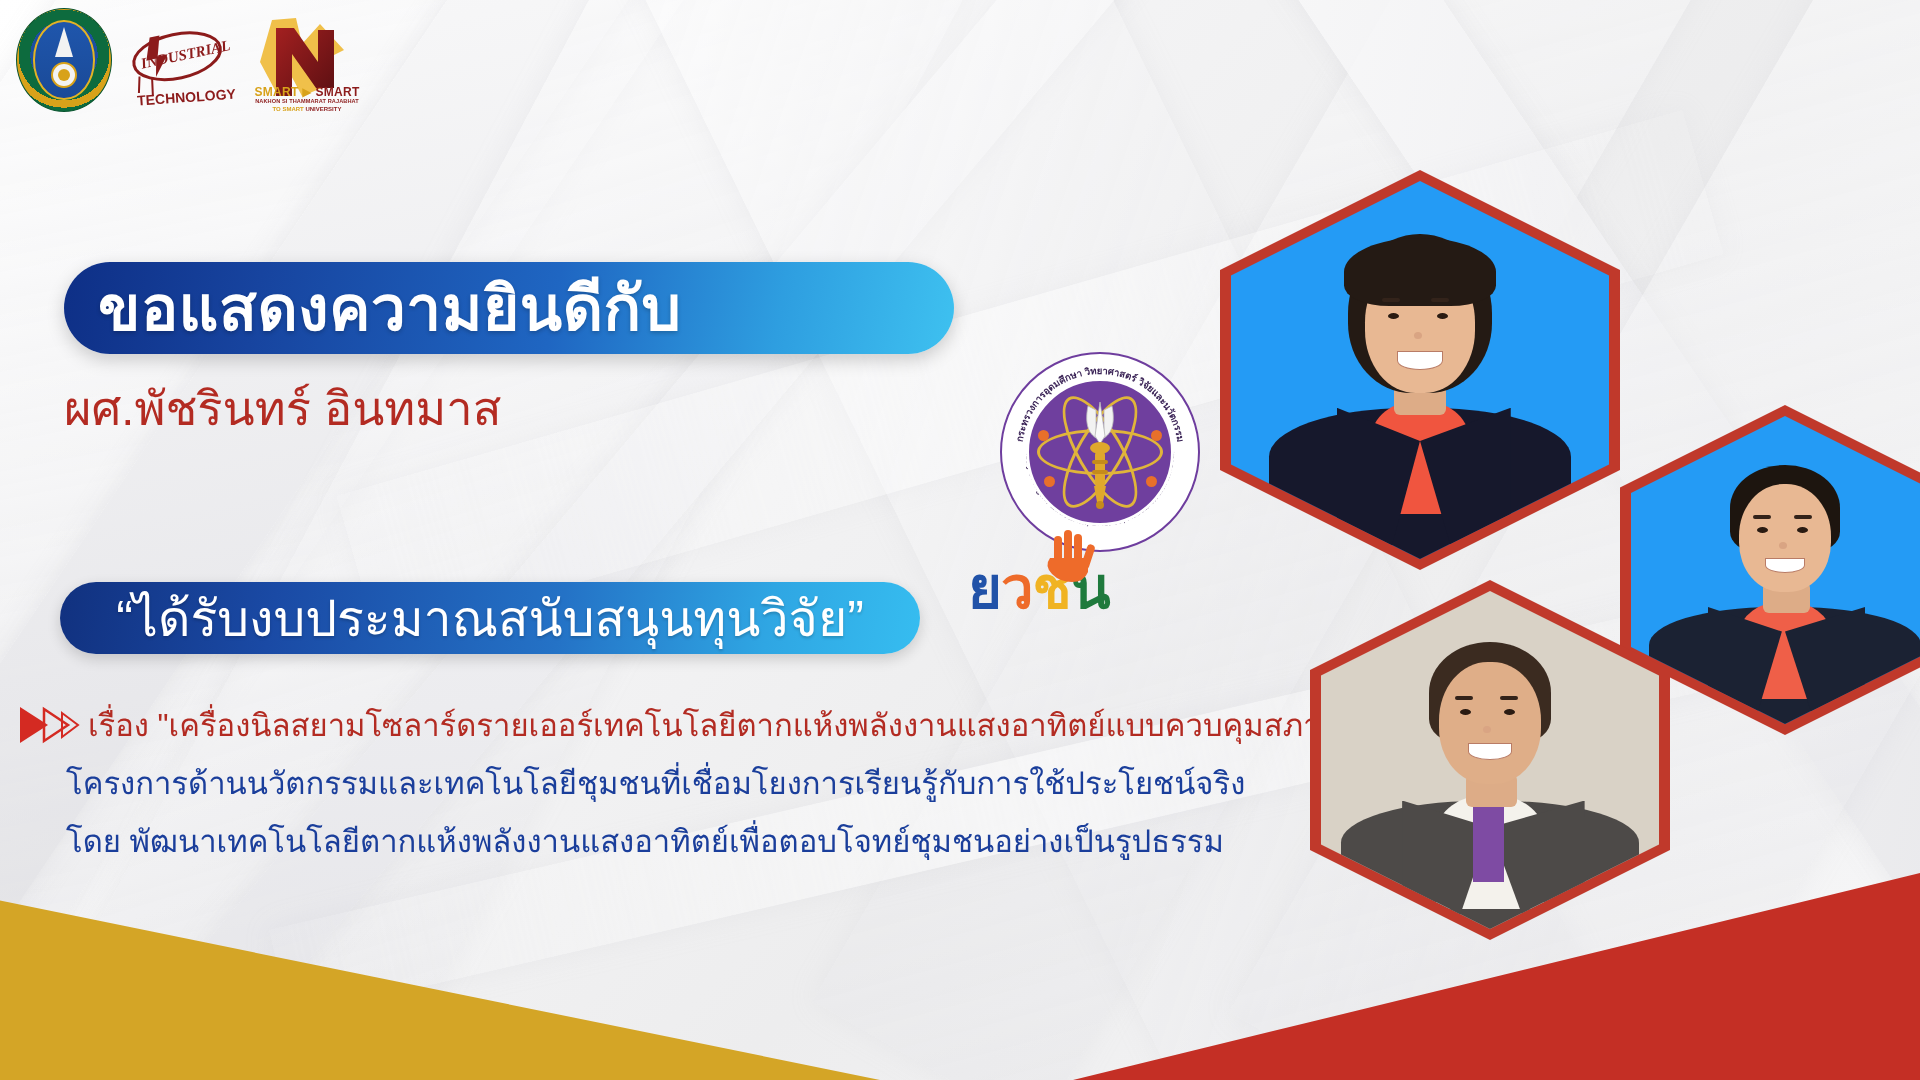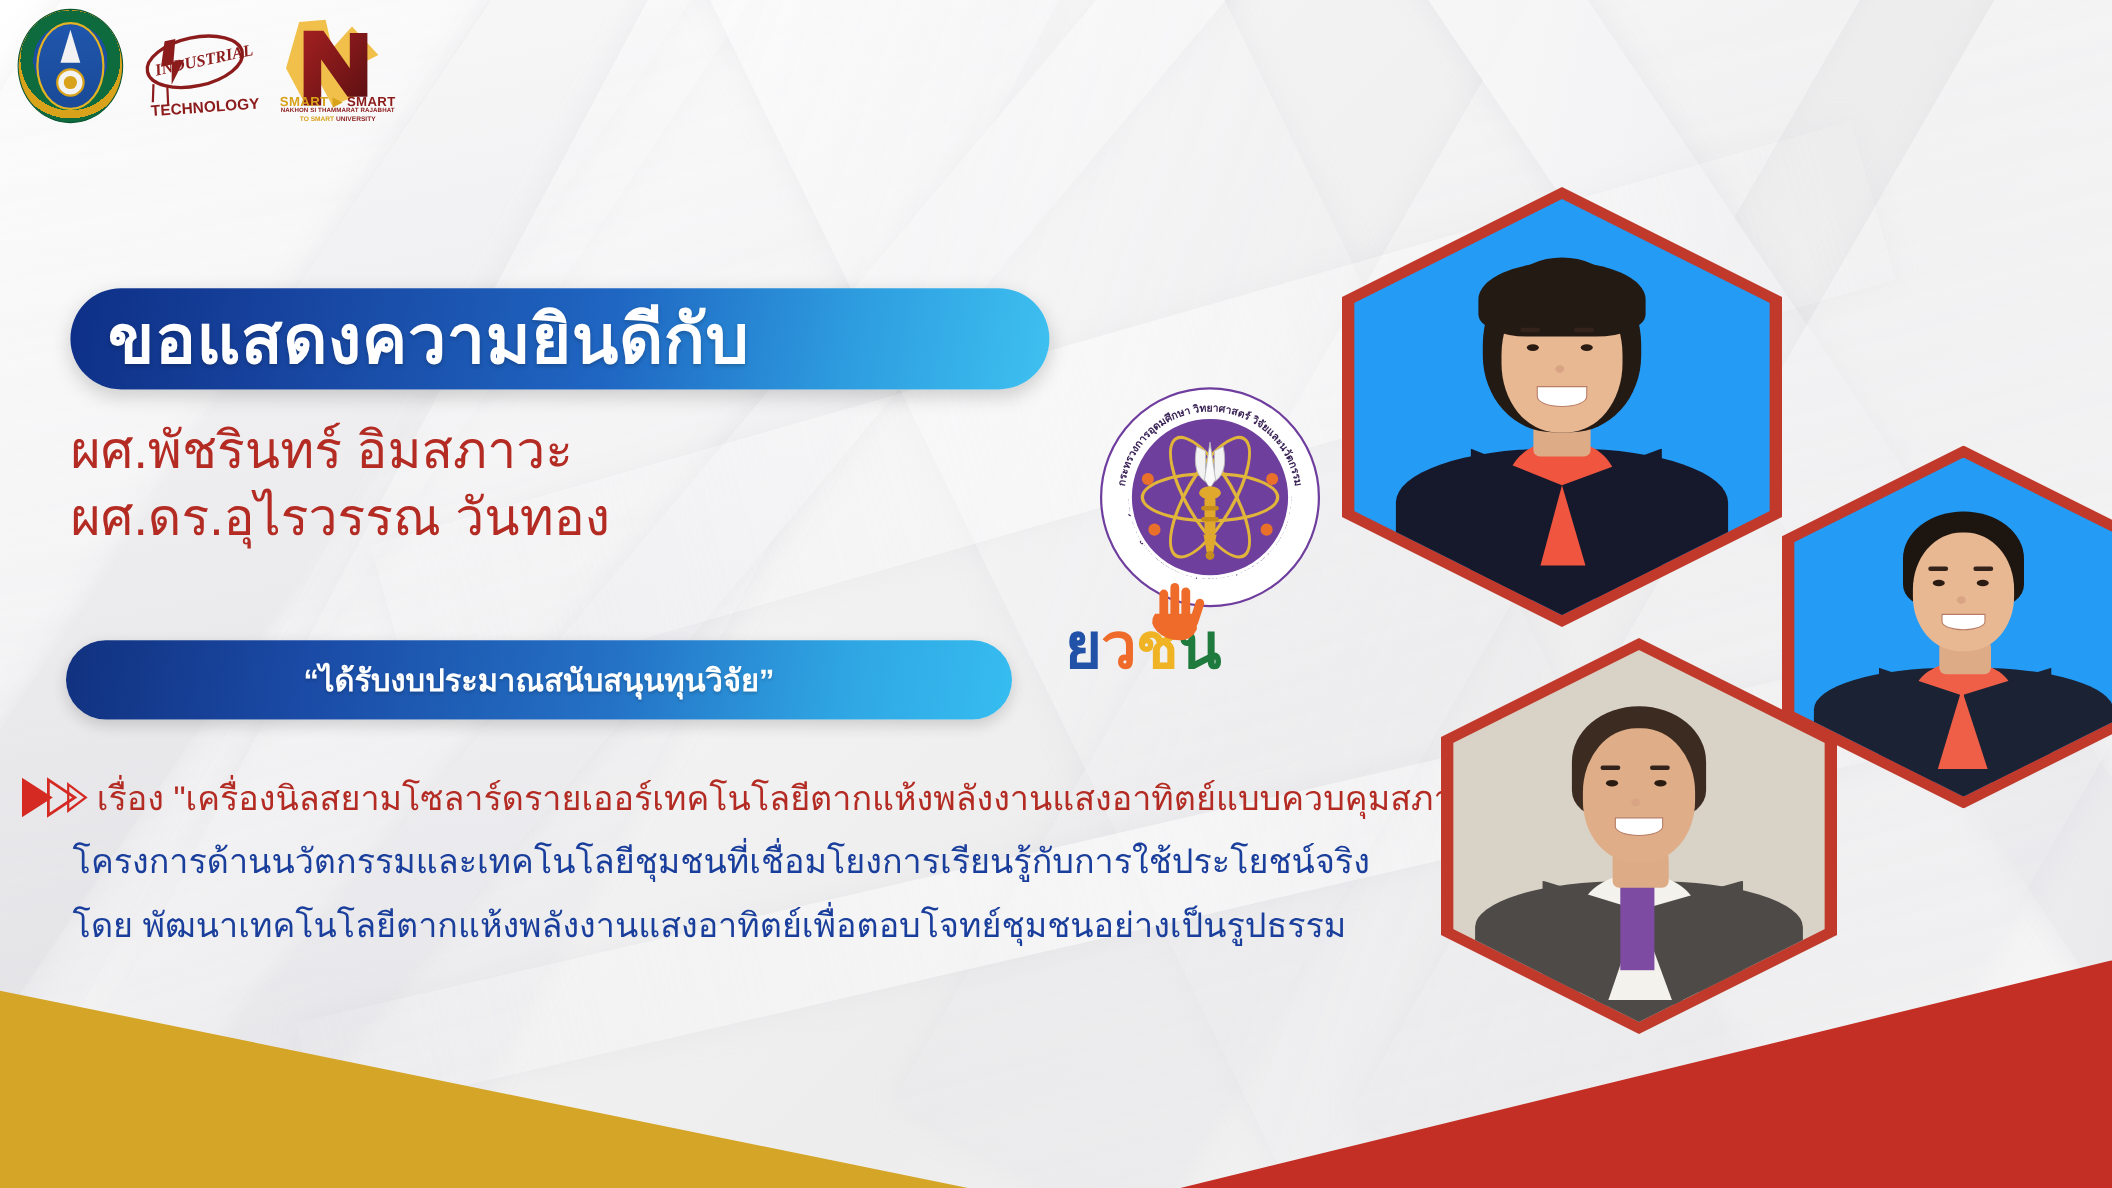--- a/index.html
+++ b/index.html
@@ -134,21 +134,21 @@
   
   .pill-quote {
     position:absolute; left:60px; top:582px;
     width:860px; height:72px;
     border-radius:36px;
     background:linear-gradient(100deg,#11317f 0%,#1a4aa5 25%,#2472c6 58%,#2fa6e3 82%,#36bdf0 100%);
     display:flex; align-items:center; justify-content:center;
     box-shadow: 0 5px 14px rgba(0,0,0,.16);
   }
   .pill-quote span {
-    color:#ffffff; font-size:28px; font-weight:bold;
+    color:#ffffff; font-size:50px; font-weight:normal;
     text-shadow: 0 2px 3px rgba(0,0,0,.2);
     white-space:nowrap;
   }
 
   
   .desc { position:absolute; left:18px; top:700px; width:1400px; }
   .desc-row1 { display:flex; align-items:center; gap:8px; }
   .arrows { display:flex; align-items:center; width:62px; height:44px; flex:0 0 auto; }
   .arrows svg { width:62px; height:44px; }
   .desc-line1 { color:#b32b22; font-size:31px; font-weight:500; white-space:nowrap; }
@@ -289,22 +289,21 @@
     </div>
 
   </div>
 
 
   <div class="pill-main">
     <span>ขอแสดงความยินดีกับ</span>
   </div>
 
   <div class="names">
-    <div>ผศ.พัชรินทร์ อิมสภาวะ</div>
-    <div>ผศ.ดร.อุไรวรรณ วันทอง</div>
+    <div>ผศ.พัชรินทร์ อินทมาส</div>
   </div>
 
   <div class="pill-quote">
     <span>“ได้รับงบประมาณสนับสนุนทุนวิจัย”</span>
   </div>
 
   <div class="desc">
     <div class="desc-row1">
       <span class="arrows">
         <svg viewBox="0 0 62 44" xmlns="http://www.w3.org/2000/svg">

